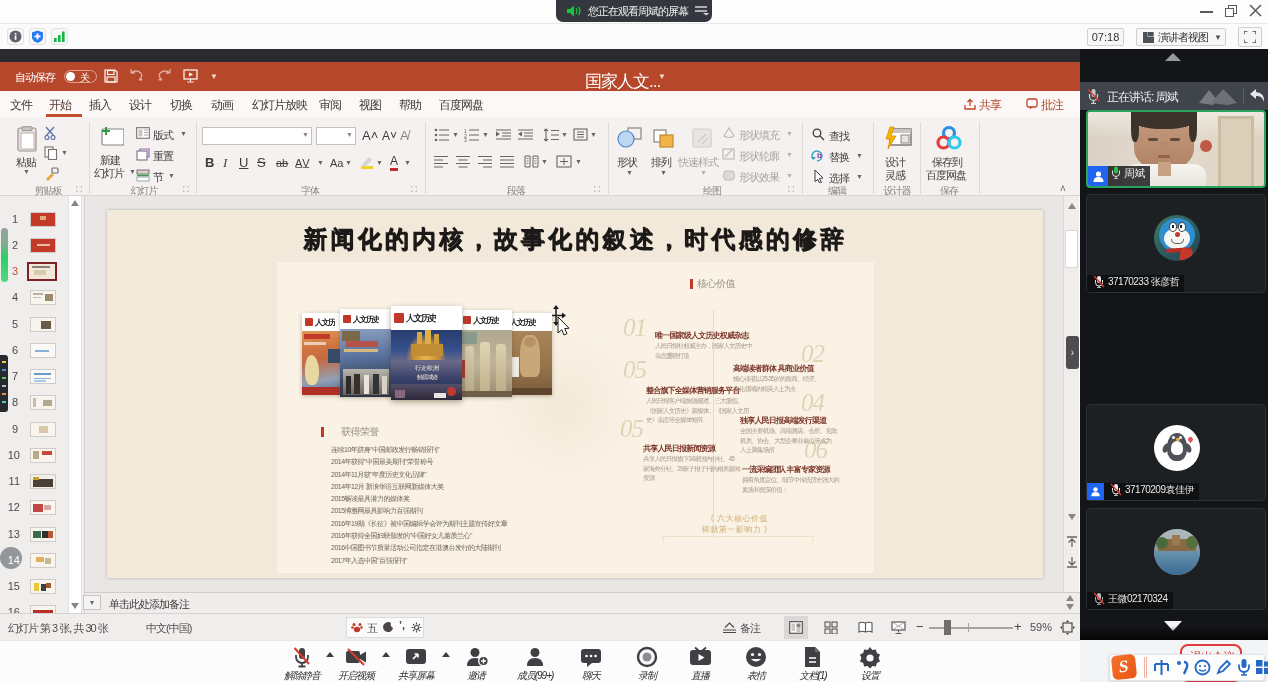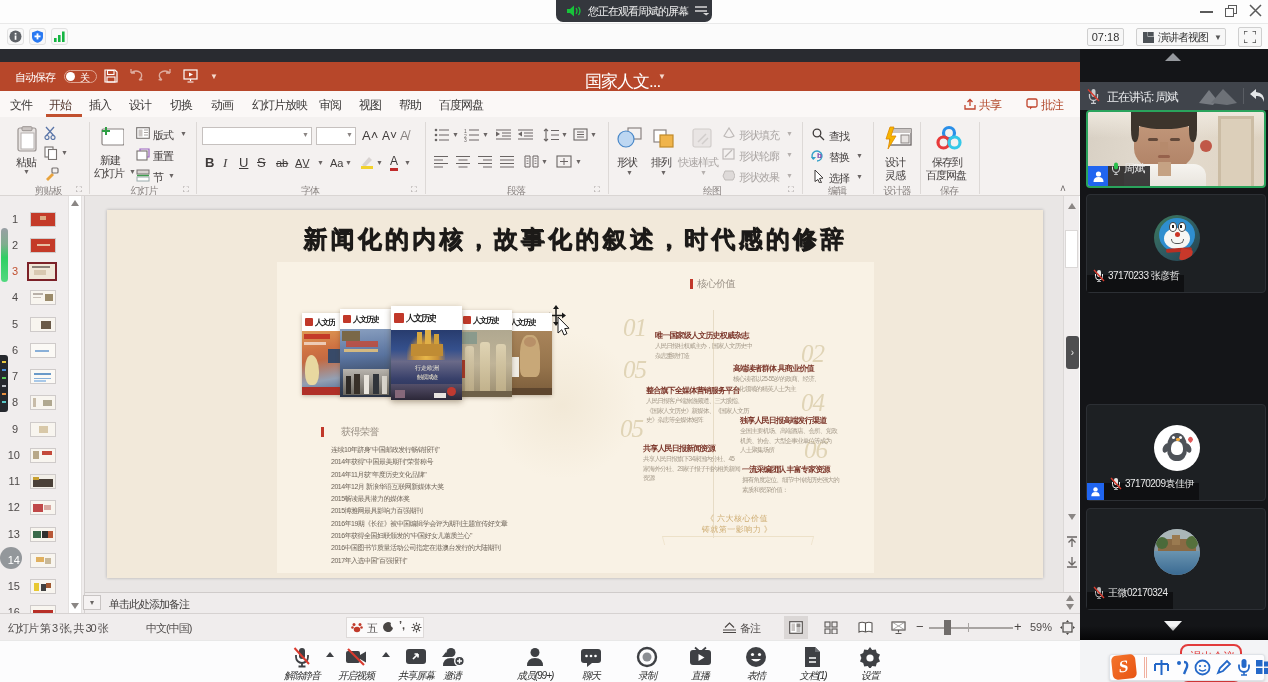--- a/index.html
+++ b/index.html
@@ -38,21 +38,21 @@
 #mtoolbar { left:0; top:640px; width:1080px; height:42px; background:#fcfcfd; border-top:1px solid #e8e8e8; }
 .mt { position:absolute; top:4px; width:56px; height:36px; text-align:center; }
 .mt .lbl { position:absolute; top:24px; width:100%; font-size:10px; color:#2e2e2e; letter-spacing:-1px;font-style:italic;}
 .mt svg { position:absolute; top:1px; left:50%; margin-left:-11px; }
 
 #panel { left:1080px; top:49px; width:188px; height:591px; background:#141518; }
 #phead { position:absolute; left:0px; top:33px; width:188px; height:28px; background:#40444b; color:#eceef0; font-size:12px;text-decoration:underline; }
 .tile { position:absolute; left:6px; width:180px; background:#1d2023; border:1px solid #2c2f34; border-radius:4px; }
 .avatar { position:absolute; left:67px; border-radius:50%; width:46px; height:46px; overflow:hidden;}
 .nlabel { position:absolute; left:0px; bottom:0px; height:17px; background:rgba(12,12,14,.78);
-  display:flex; align-items:center; color:#e8e8e8; font-size:10px; padding:0 5px 16px 3px; letter-spacing:-0.5px;}
+  display:flex; color:#e8e8e8; font-size:10px; padding:0 5px 16px 3px; letter-spacing:-0.5px;}
 #taskbar { left:1080px; top:640px; width:188px; height:42px; background:#f3f4f6; }
 
 .ts { letter-spacing:-1px; }
 .cnum { position:absolute; font-family:"Liberation Serif",serif; font-style:italic;
   font-size:25px; color:#e0d4b6; letter-spacing:-1px; font-weight:normal;}
 .chead { position:absolute; font-size:8px; font-weight:bold; color:#7c372b; letter-spacing:-0.8px; }
 .cbody { position:absolute; font-size:6.5px; color:#a59a8a; letter-spacing:-0.8px; line-height:9.5px; }
 .cover { position:absolute; background:#fff; box-shadow:0 1px 4px rgba(90,70,40,.35); }
 .chd { position:relative; background:#fff; width:100%; display:flex; align-items:center; }
 .seal { width:8px; height:8px; background:#c1382a; margin:0 2px 0 3px; border-radius:1px; flex:none;}
@@ -704,21 +704,21 @@
       </div>
     <div class="abs" style="left:382px;top:11px;width:0;height:0;border:4px solid transparent;border-bottom:5px solid #3e4044;border-top:none"></div>
     <div class="mt" style="left:388px">
         <svg width="22" height="22" viewBox="0 0 22 22">
           <rect x="1" y="3" width="20" height="15" rx="3" fill="#3e4044"></rect>
           <path d="M8 13 L13 8 M13 8 H9.5 M13 8 V11.5" stroke="#fff" stroke-width="1.7" fill="none"></path>
         </svg>
         <div class="lbl">共享屏幕</div>
       </div>
     <div class="abs" style="left:442px;top:11px;width:0;height:0;border:4px solid transparent;border-bottom:5px solid #3e4044;border-top:none"></div>
-    <div class="mt" style="left:424px">
+    <div class="mt" style="left:448px">
         <svg width="24" height="22" viewBox="0 0 24 22">
           <circle cx="10" cy="6.5" r="4.5" fill="#3e4044"></circle>
           <path d="M2 20 q0-8 8-8 q8 0 8 8z" fill="#3e4044"></path>
           <circle cx="18.5" cy="15" r="4.8" fill="#3e4044" stroke="#fcfcfd" stroke-width="1.4"></circle>
           <path d="M18.5 12.5 v5 M16 15 h5" stroke="#fff" stroke-width="1.4"></path>
         </svg>
         <div class="lbl">邀请</div>
       </div>
     <div class="mt" style="left:507px">
         <svg width="22" height="22" viewBox="0 0 22 22">

